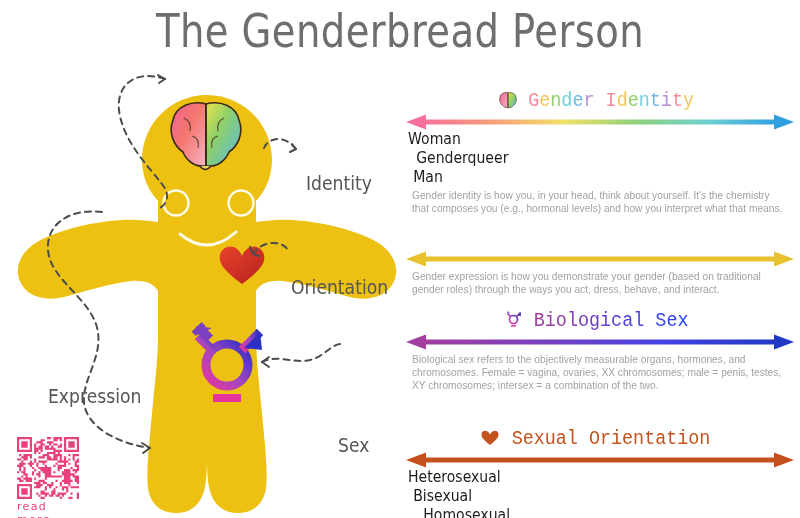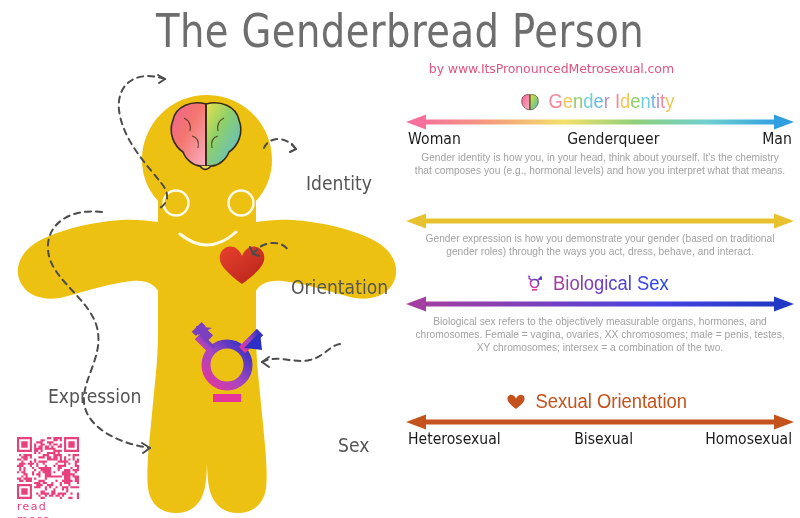--- a/index.html
+++ b/index.html
@@ -47,57 +47,56 @@
   #qrlabel{
     margin-top:1px;font-size:11px;color:#e8417e;letter-spacing:1.3px;
     font-family:"DejaVu Sans", sans-serif;text-align:left;
   }
 
   
   #panels{position:absolute;left:400px;top:88px;width:400px;}
   .panel{position:relative;width:400px;}
   .p-head{
     text-align:center;height:26px;line-height:26px;white-space:nowrap;
-    font-family:Liberation Sans, sans-serif;
+    font-family:Liberation Mono, monospace;
     font-size:20px;font-weight:400;
   }
   .p-head .hicon{
     display:inline-block;vertical-align:-3px;margin-right:4px;width:18px;height:18px;
   }
   .p-head .htxt{display:inline-block;transform:scaleX(0.92);transform-origin:50% 50%;}
   .p-arrow{height:16px;margin:0 6px;position:relative;}
   .p-arrow svg{display:block;width:100%;height:16px;}
   .p-labels{
     display:flex;justify-content:space-between;align-items:baseline;
-    padding:0 8px;margin-top:-1px;
+    padding:0 8px;margin-top:-1px;flex-direction:column;
   }
   .p-labels span{
     font-family:"DejaVu Sans", sans-serif;
     font-size:16.5px;color:#1b1b1b;white-space:nowrap;
     transform:scaleX(0.85);
   }
   .p-labels span:nth-child(1){transform-origin:0 50%;}
   .p-labels span:nth-child(2){transform-origin:50% 50%;}
   .p-labels span:nth-child(3){transform-origin:100% 50%;}
   .p-desc{
-    margin:3px 12px 0 12px;text-align:center;
+    margin:3px 12px 0 12px;text-align:left;
     font-family:"Liberation Sans", sans-serif;
     font-size:10.2px;line-height:13px;color:#a2a2a2;
   }
 
   
   .lt{display:inline-block;}
 </style>
 </head>
 <body>
 
 <div id="canvas">
 
   <div class="title">The Genderbread Person</div>
-  <div class="attrib">by www.ItsPronouncedMetrosexual.com</div>
 
   <div id="person">
     <svg width="400" height="446" viewBox="0 0 400 446">
       <defs>
         <linearGradient id="gBrainL" x1="0" y1="0" x2="1" y2="1">
           <stop offset="0%" stop-color="#f06292"></stop>
           <stop offset="45%" stop-color="#f4766e"></stop>
           <stop offset="100%" stop-color="#f9b2c4"></stop>
         </linearGradient>
         <linearGradient id="gBrainR" x1="0" y1="0" x2="1" y2="1">

